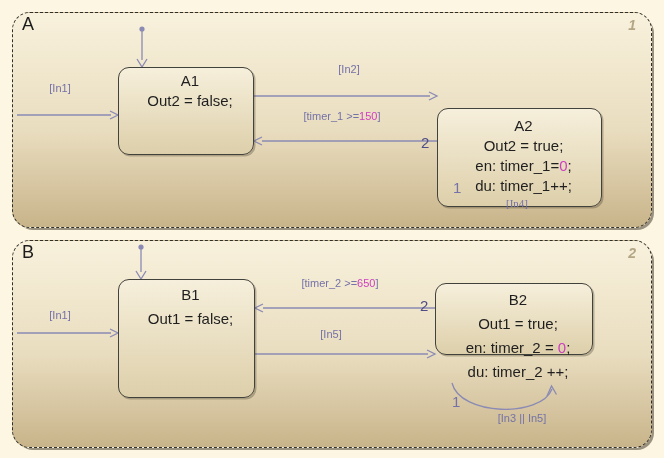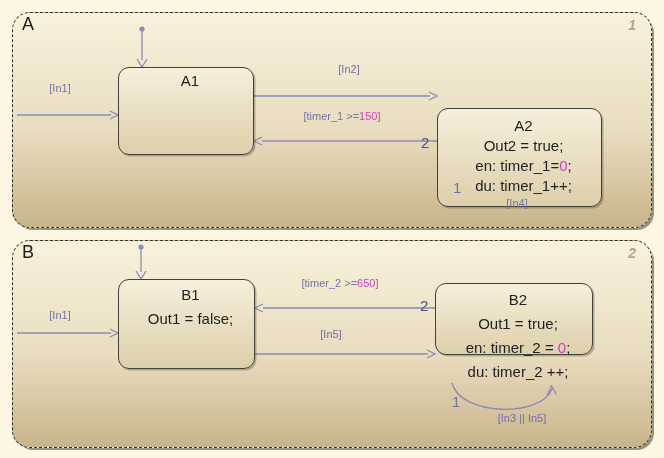--- a/index.html
+++ b/index.html
@@ -106,46 +106,47 @@
     </g>
 
     <g>
       <path class="wire" d="M452,383 C460,416 541,418 552,389"></path>
       <path class="wire" d="M547,396 L551.5,386 L556.5,394.5"></path>
     </g>
   </svg>
 
   <div class="state" style="left:118px;top:67px;width:136px;height:88px;">
     <div class="st-line">A1</div>
+    <div class="st-line">Out2 = false;</div>
   </div>
 
   <div class="state" style="left:437px;top:68px;width:165px;height:99px;padding-top:7px;margin-top:40px;">
     <div class="st-line">A2</div>
     <div class="st-line">Out2 = true;</div>
     <div class="st-line"><span>en: timer_1=</span><span class="magenta">0</span><span>;</span></div>
     <div class="st-line">du: timer_1++;</div>
   </div>
 
-  <div class="state lh24" style="left:118px;top:279px;width:137px;height:90px;">
+  <div class="state lh24" style="left:118px;top:279px;width:137px;height:119px;">
     <div class="st-line">B1</div>
     <div class="st-line">Out1 = false;</div>
   </div>
 
   <div class="state lh24" style="left:435px;top:283px;width:158px;height:72px;padding-top:4px;">
     <div class="st-line">B2</div>
     <div class="st-line">Out1 = true;</div>
     <div class="st-line"><span>en: timer_2 = </span><span class="magenta">0</span><span>;</span></div>
     <div class="st-line">du: timer_2 ++;</div>
   </div>
 
   <div class="tlabel" style="left:60px;top:82px;">[In1]</div>
   <div class="tlabel" style="left:349px;top:63px;">[In2]</div>
   <div class="tlabel" style="left:342px;top:110px;text-align:right;"><span>[timer_1 &gt;=</span><span class="magenta">150</span><span>]</span></div>
   <div class="torder" style="left:421px;top:134px;">2</div>
-  <div class="tlabel" style="left:517px;top:197px;">[In4]</div>
+  <div class="tlabel" style="left:517px;top:197px;font-family:Liberation Serif, serif;">[In4]</div>
   <div class="torder" style="left:453px;top:179px;color:#7472a8;">1</div>
 
   <div class="tlabel" style="left:60px;top:309px;">[In1]</div>
   <div class="tlabel" style="left:340px;top:277px;"><span>[timer_2 &gt;=</span><span class="magenta">650</span><span>]</span></div>
   <div class="torder" style="left:420px;top:297px;">2</div>
   <div class="tlabel" style="left:331px;top:328px;">[In5]</div>
   <div class="tlabel" style="left:522px;top:412px;">[In3 || In5]</div>
   <div class="torder" style="left:452px;top:393px;color:#7472a8;">1</div>
 
 </div>

